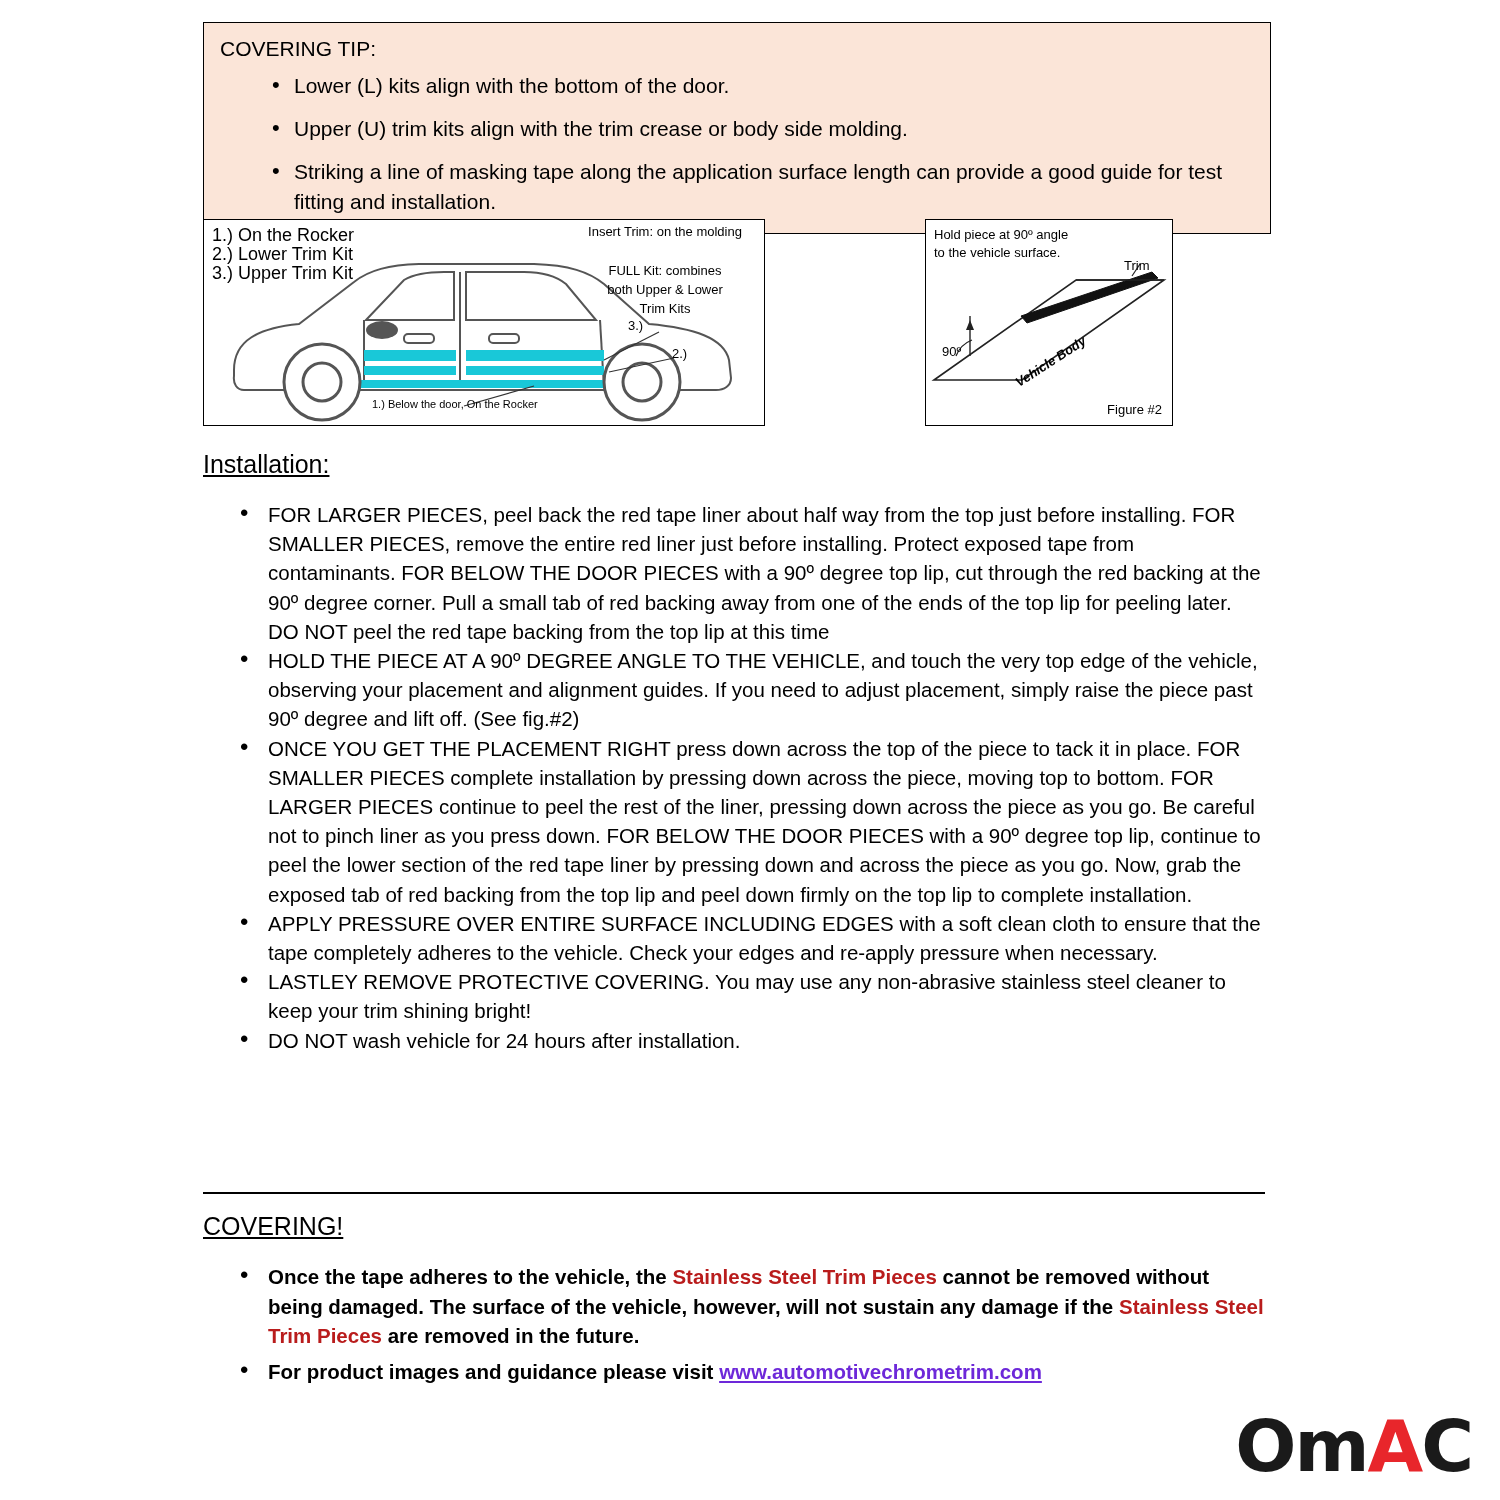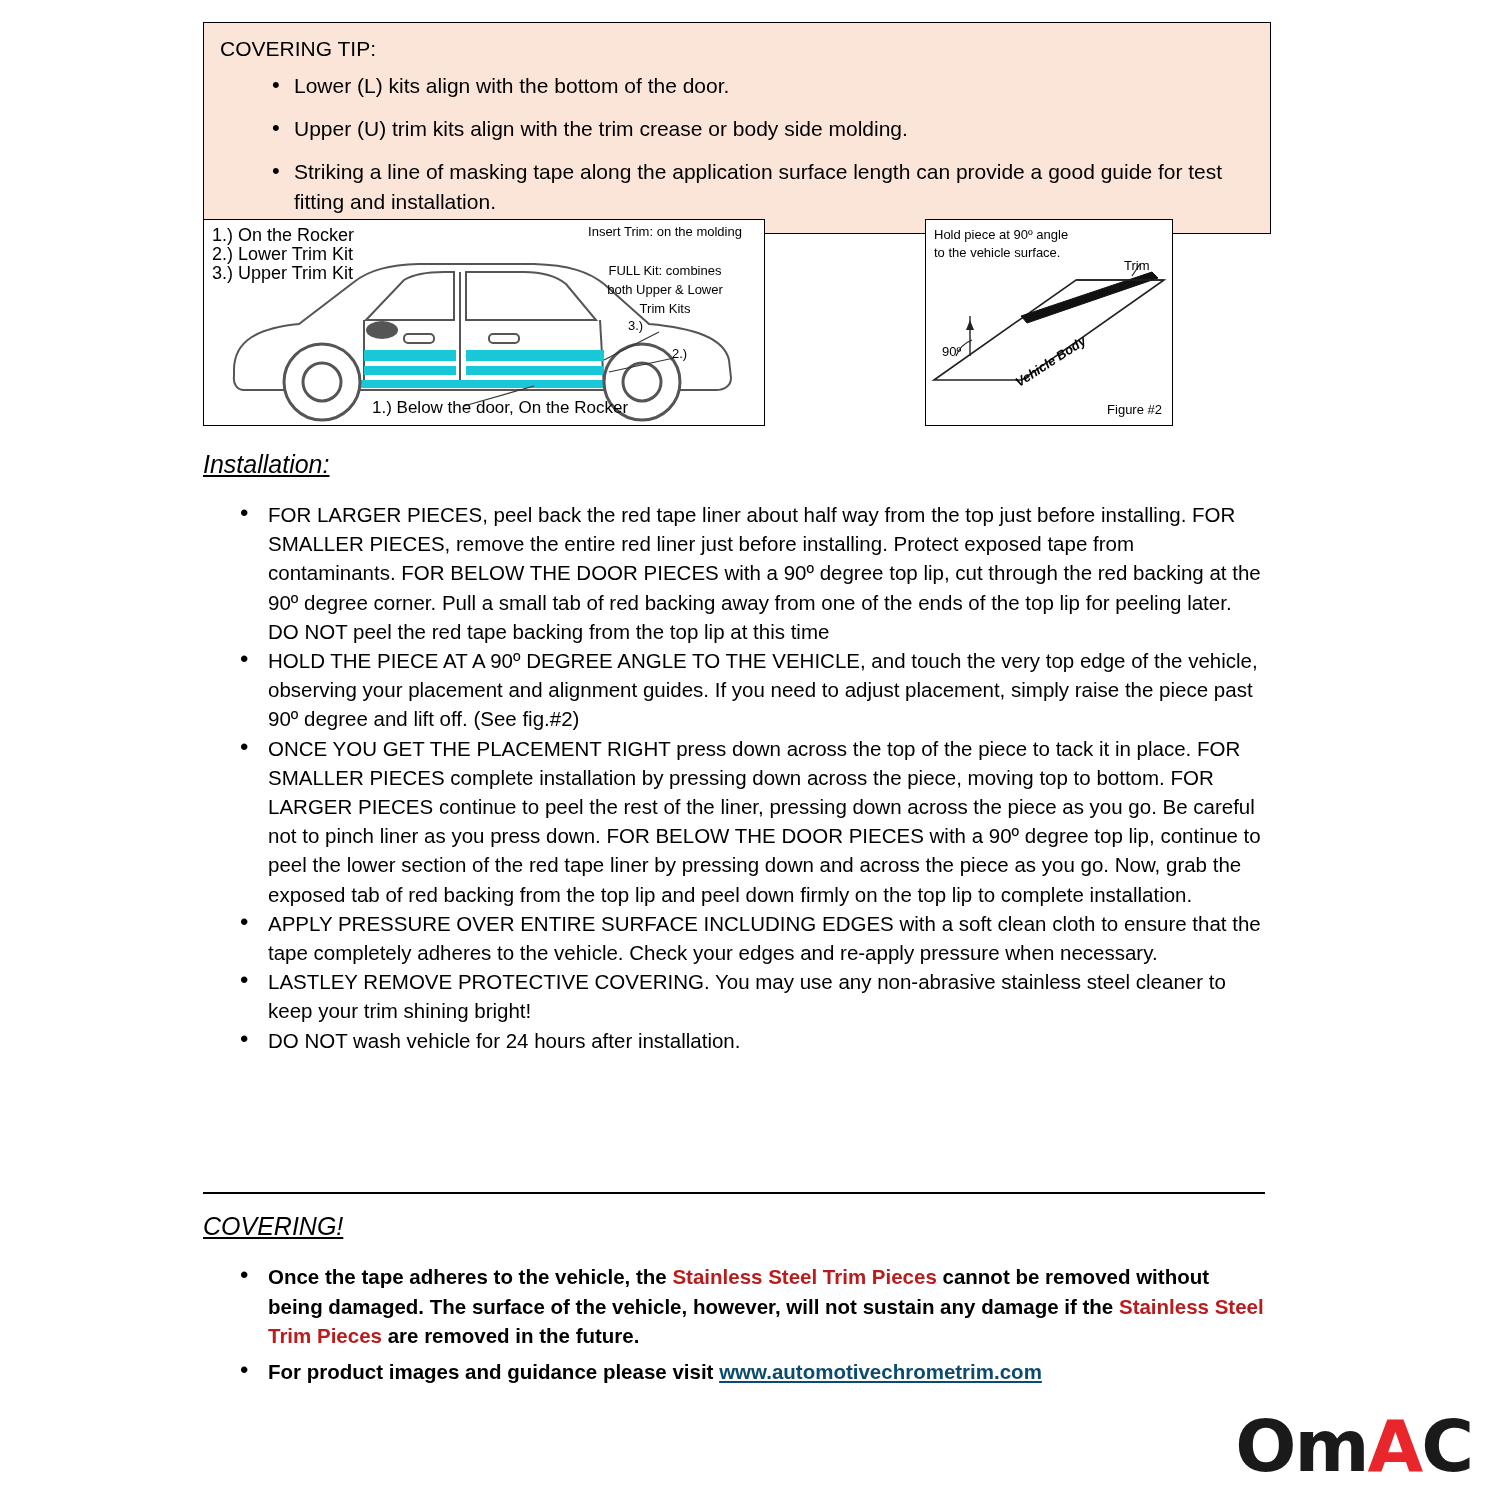--- a/index.html
+++ b/index.html
@@ -97,21 +97,21 @@
     position: absolute;
     left: 8px;
     top: 6px;
     font-size: 18px;
     line-height: 19px;
   }
   .fig-caption-bottom {
     position: absolute;
     left: 168px;
     top: 178px;
-    font-size: 17px;
+    font-size: 11px;
   }
   .fig2-caption {
     position: absolute;
     left: 8px;
     top: 6px;
     font-size: 13px;
     line-height: 18px;
   }
   .fig2-label {
     position: absolute;
@@ -121,21 +121,20 @@
     position: absolute;
     right: 10px;
     bottom: 8px;
     font-size: 13px;
   }
 
   
   .section-heading {
     position: absolute;
     font-size: 25px;
-    font-style: italic;
     text-decoration: underline;
   }
   #installation-heading { left: 203px; top: 450px; }
   #important-heading { left: 203px; top: 1212px; }
 
   .rule {
     position: absolute;
     left: 203px;
     top: 1192px;
     width: 1062px;
@@ -187,21 +186,21 @@
   ul.important-list li::before {
     content: "\2022";
     position: absolute;
     left: 8px;
     top: -2px;
     font-size: 24px;
     font-weight: normal;
   }
   .red { color: #b91c1c; }
   .link {
-    color: #0c4a6e;
+    color: #6d28d9;
     text-decoration: underline;
     margin-top: 44px;
   }
 
   
   .logo {
     position: absolute;
     right: 28px;
     bottom: 18px;
     font-size: 72px;

